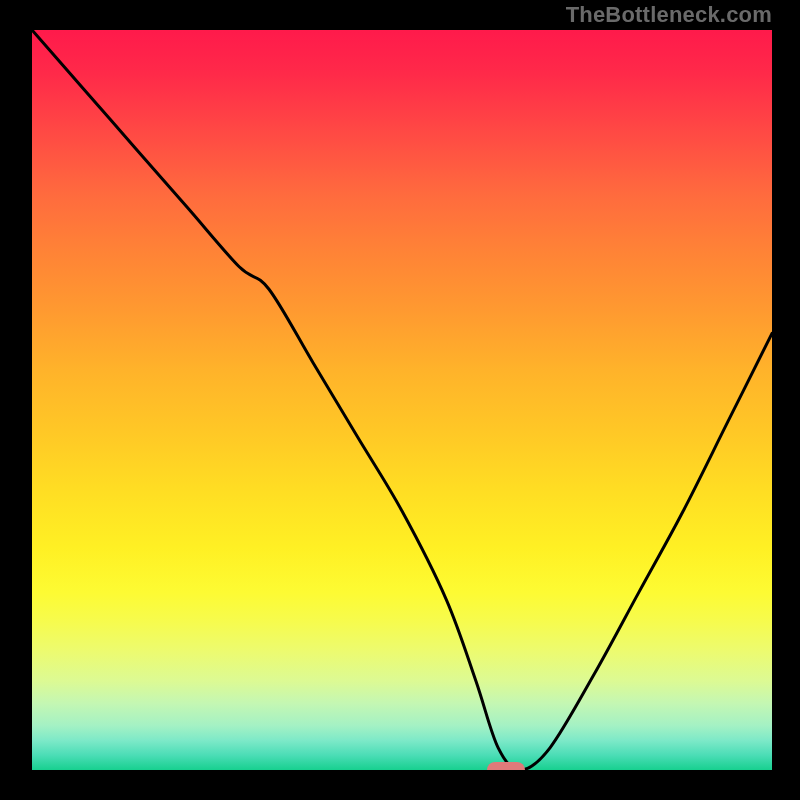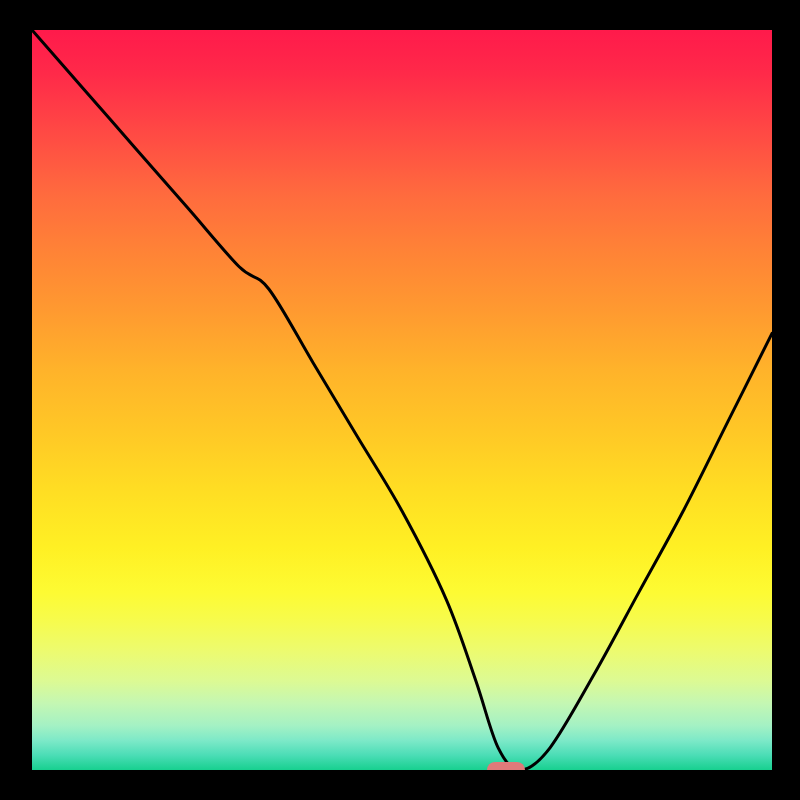--- a/index.html
+++ b/index.html
@@ -71,20 +71,21 @@
     height: 16px;
     border-radius: 10px;
     background: #e07a7a;
     transform: translate(-50%, -50%);
   }
 </style>
 </head>
 <body>
 
 <div class="frame">
+  <div class="watermark">TheBottleneck.com</div>
   <div class="plot-area">
     <div class="gradient"></div>
     <svg class="curve" viewBox="0 0 740 740" preserveAspectRatio="none">
       <path id="curve-path" fill="none" stroke="#000" stroke-width="3" stroke-linejoin="round" stroke-linecap="round" d="M 0.0 0.0 C 8.6 9.9, 34.5 39.5, 51.8 59.2 C 69.1 78.9, 86.3 98.7, 103.6 118.4 C 120.9 138.1, 138.1 157.9, 155.4 177.6 C 172.7 197.3, 193.6 223.2, 207.2 236.8 C 220.8 250.4, 224.5 243.0, 236.8 259.0 C 249.1 275.0, 266.4 308.3, 281.2 333.0 C 296.0 357.7, 310.8 382.3, 325.6 407.0 C 340.4 431.7, 355.2 453.9, 370.0 481.0 C 384.8 508.1, 402.1 541.4, 414.4 569.8 C 426.7 598.2, 435.4 626.5, 444.0 651.2 C 452.6 675.9, 458.8 703.0, 466.2 717.8 C 473.6 732.6, 479.8 740.0, 488.4 740.0 C 497.0 740.0, 505.7 733.8, 518.0 717.8 C 530.3 701.8, 547.6 669.7, 562.4 643.8 C 577.2 617.9, 592.0 589.5, 606.8 562.4 C 621.6 535.3, 636.4 509.4, 651.2 481.0 C 666.0 452.6, 680.8 421.8, 695.6 392.2 C 710.4 362.6, 732.6 318.2, 740.0 303.4"></path>
     </svg>
     <div id="marker" class="marker" style="left: 473.6px; top: 740px;"></div>
   </div>
 </div>
 
 </body></html>

